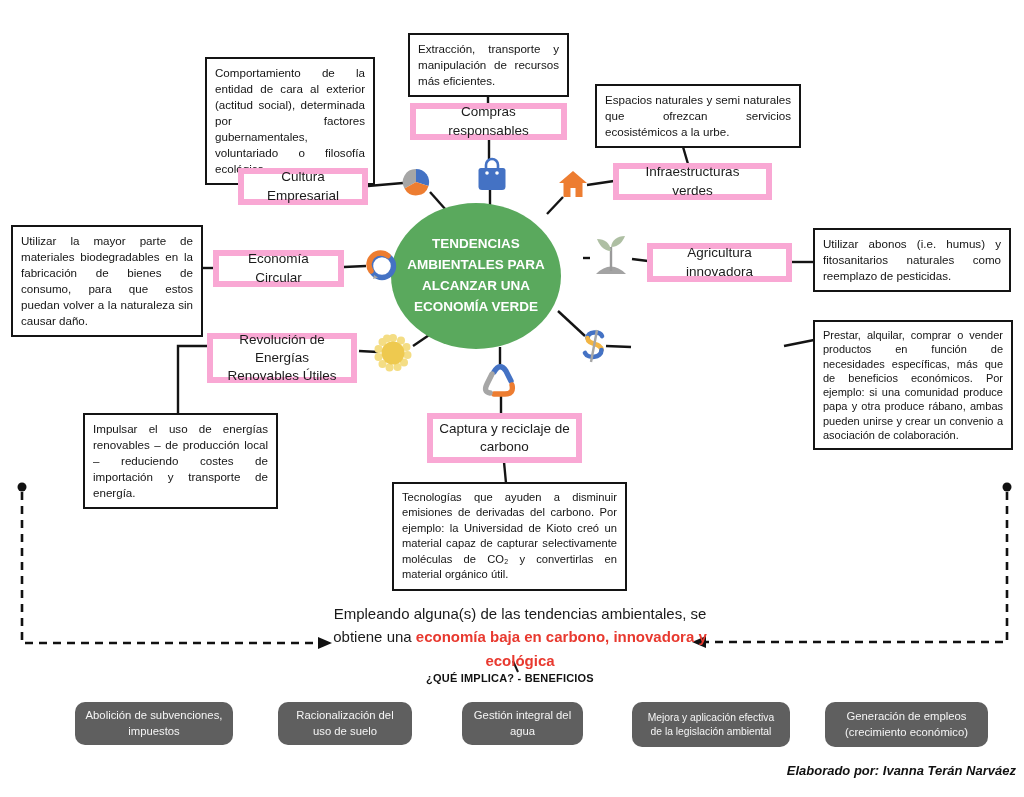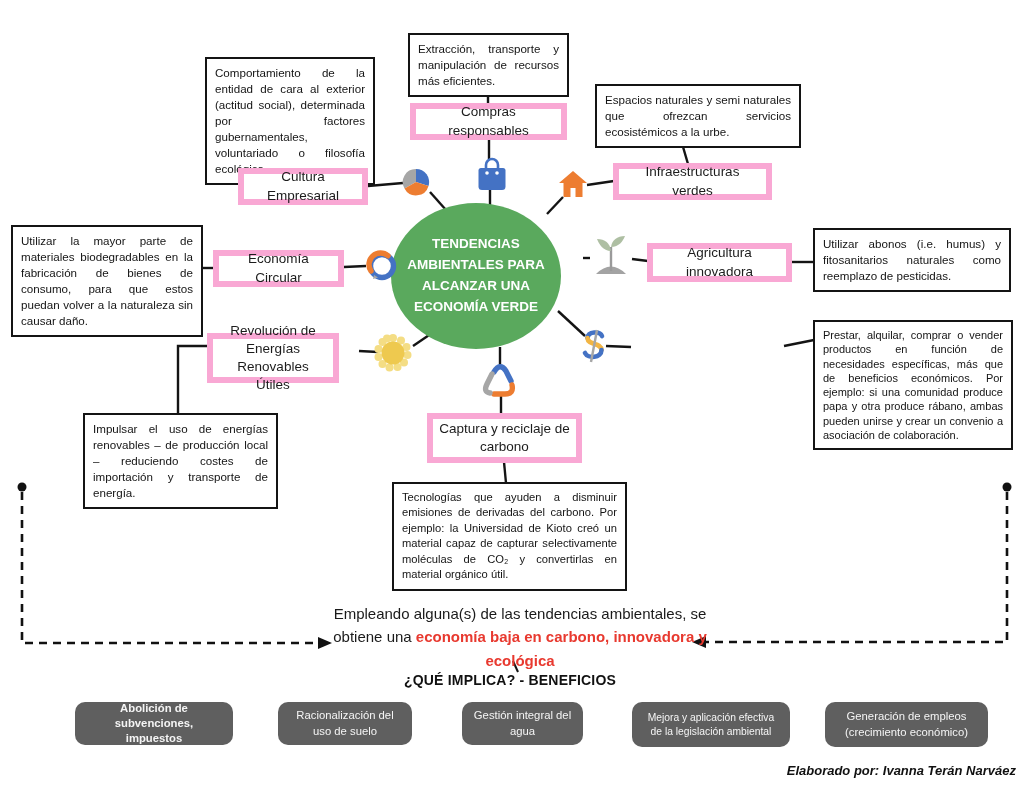--- a/index.html
+++ b/index.html
@@ -25,21 +25,21 @@
   }
   .center-ellipse span{display:block;width:142px;}
   .icon{z-index:3;}
   .conclusion{
     left:318px;top:602px;width:404px;text-align:center;
     font-size:15px;line-height:1.55;color:#1a1a1a;z-index:2;
   }
   .conclusion .red{color:#e8392f;font-weight:bold;}
   .implies{
     left:370px;top:672px;width:280px;text-align:center;
-    font-size:14px;font-weight:bold;color:#111;z-index:2;letter-spacing:0.2px;
+    font-size:11px;font-weight:bold;color:#111;z-index:2;letter-spacing:0.2px;
   }
   .benefit{
     background:#5f5f5f;color:#f5f5f5;border-radius:10px;
     display:flex;align-items:center;justify-content:center;text-align:center;
     font-size:11.3px;line-height:1.35;padding:4px 10px;z-index:2;
   }
   .benefit.small{font-size:10.3px;}
   .credit{
     left:760px;top:763px;width:256px;text-align:right;
     font-size:13px;font-weight:bold;font-style:italic;color:#111;z-index:2;
@@ -111,21 +111,21 @@
   <div class="label-box node" style="left:613px;top:163px;width:159px;height:37px;">Infraestructuras verdes</div>
 
   <div class="label-box node" style="left:647px;top:243px;width:145px;height:39px;">Agricultura innovadora</div>
   <div class="desc-box node" style="left:813px;top:228px;width:198px;">Utilizar abonos (i.e. humus) y fitosanitarios naturales como reemplazo de pesticidas.</div>
 
   <div class="desc-box node" style="left:813px;top:320px;width:200px;font-size:11px;line-height:1.3;">Prestar, alquilar, comprar o vender productos en función de necesidades específicas, más que de beneficios económicos. Por ejemplo: si una comunidad produce papa y otra produce rábano, ambas pueden unirse y crear un convenio a asociación de colaboración.</div>
 
   <div class="label-box node" style="left:427px;top:413px;width:155px;height:50px;">Captura y reciclaje de carbono</div>
   <div class="desc-box node" style="left:392px;top:482px;width:235px;font-size:11.2px;">Tecnologías que ayuden a disminuir emisiones de derivadas del carbono. Por ejemplo: la Universidad de Kioto creó un material capaz de capturar selectivamente moléculas de CO₂ y convertirlas en material orgánico útil.</div>
 
-  <div class="label-box node" style="left:207px;top:333px;width:132px;height:50px;">Revolución de Energías Renovables Útiles</div>
+  <div class="label-box node" style="left:207px;top:333px;width:150px;height:50px;">Revolución de Energías Renovables Útiles</div>
   <div class="desc-box node" style="left:83px;top:413px;width:195px;">Impulsar el uso de energías renovables – de producción local – reduciendo costes de importación y transporte de energía.</div>
 
   <div class="label-box node" style="left:213px;top:250px;width:131px;height:37px;">Economía Circular</div>
   <div class="desc-box node" style="left:11px;top:225px;width:192px;">Utilizar la mayor parte de materiales biodegradables en la fabricación de bienes de consumo, para que estos puedan volver a la naturaleza sin causar daño.</div>
 
   <div class="desc-box node" style="left:205px;top:57px;width:170px;">Comportamiento de la entidad de cara al exterior (actitud social), determinada por factores gubernamentales, voluntariado o filosofía ecológica.</div>
   <div class="label-box node" style="left:238px;top:168px;width:130px;height:37px;">Cultura Empresarial</div>
 
   <svg class="icon" style="left:475px;top:156px;" width="34" height="36" viewBox="0 0 34 36">
     <path d="M11 14 V9 a6 6 0 0 1 12 0 v5" fill="none" stroke="#4472C4" stroke-width="2.6"></path>
@@ -188,21 +188,21 @@
     <path d="M24 7.8 A11.5 11.5 0 0 0 7 23" fill="none" stroke="#ED7D31" stroke-width="5.4" stroke-linecap="round"></path>
     <path d="M10 27 L14 29.5 L9 31 Z" fill="#A6A6A6"></path>
   </svg>
 
   <div class="conclusion node">
     <span>Empleando alguna(s) de las tendencias ambientales, se obtiene una </span><span class="red">economía baja en carbono, innovadora y ecológica</span>
   </div>
 
   <div class="implies node">¿QUÉ IMPLICA? - BENEFICIOS</div>
 
-  <div class="benefit node" style="left:75px;top:702px;width:158px;height:43px;font-weight:bold;">Abolición de subvenciones, impuestos</div>
+  <div class="benefit node" style="left:75px;top:702px;width:158px;height:43px;">Abolición de subvenciones, impuestos</div>
   <div class="benefit node" style="left:278px;top:702px;width:134px;height:43px;">Racionalización del uso de suelo</div>
   <div class="benefit node" style="left:462px;top:702px;width:121px;height:43px;">Gestión integral del agua</div>
   <div class="benefit small node" style="left:632px;top:702px;width:158px;height:45px;">Mejora y aplicación efectiva de la legislación ambiental</div>
   <div class="benefit node" style="left:825px;top:702px;width:163px;height:45px;">Generación de empleos (crecimiento económico)</div>
 
   <div class="credit node">Elaborado por: Ivanna Terán Narváez</div>
 
 </div>
 
 </body></html>

